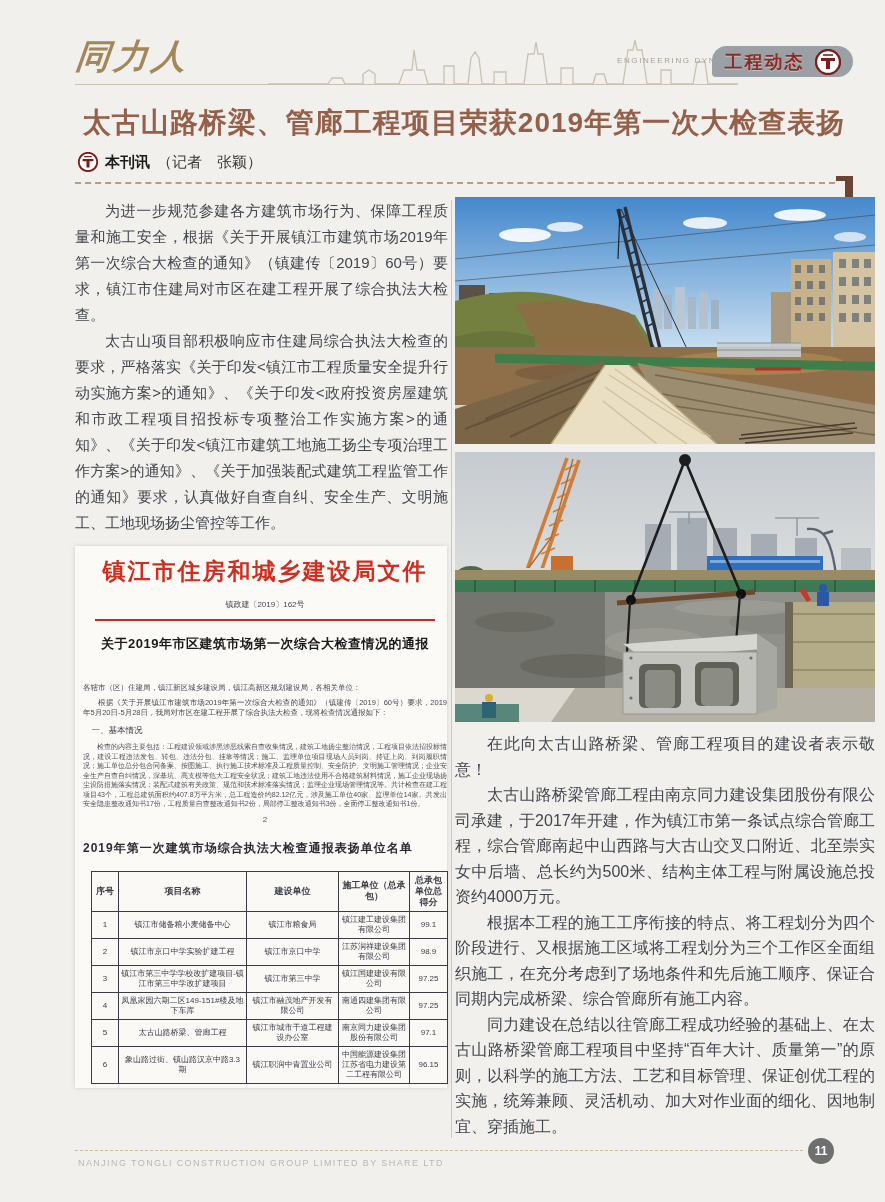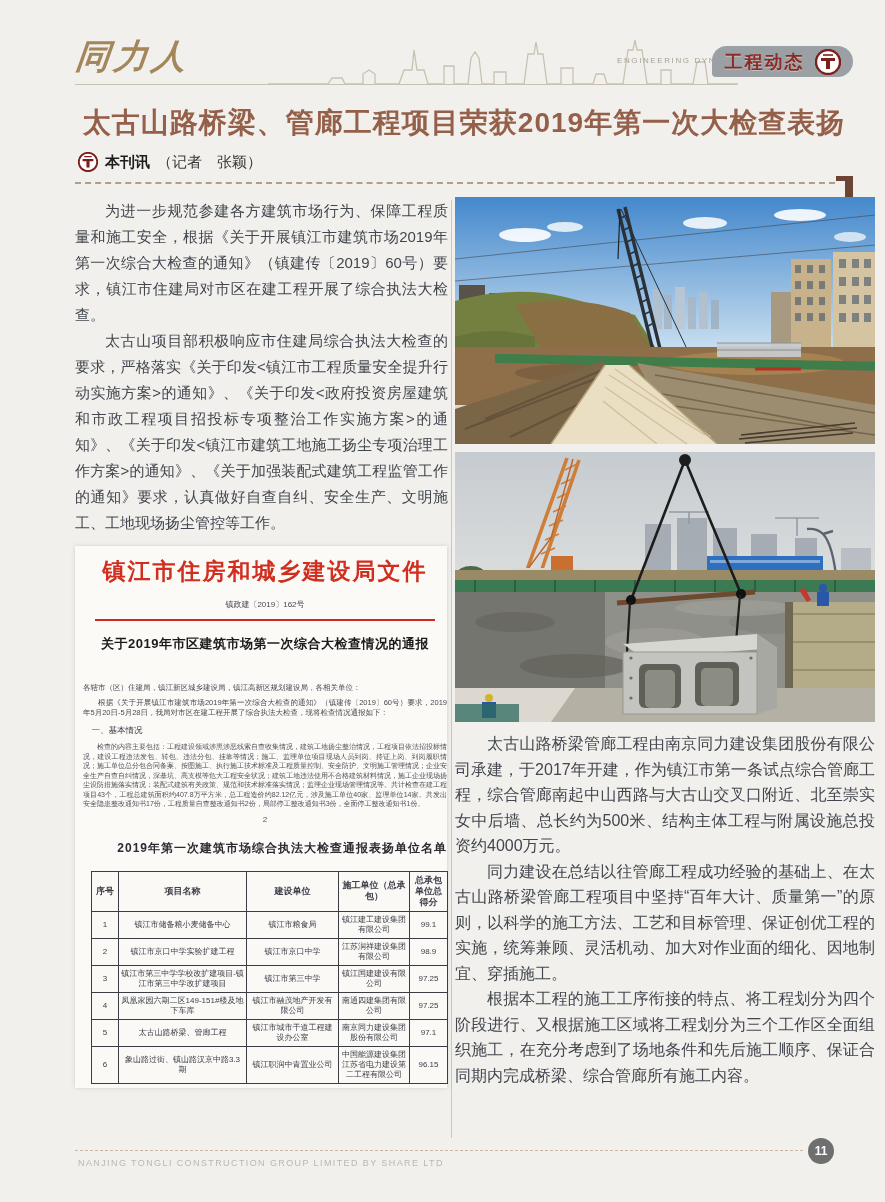--- a/index.html
+++ b/index.html
@@ -79,21 +79,21 @@
   .doc-scan .doc-recipients { font-size:7.5px; color:#4a4a54; margin-top:30px; line-height:10px; }
   .doc-scan .doc-intro { font-size:7.5px; color:#4a4a54; margin-top:5px; line-height:10px; text-indent:2em; text-align:justify; }
   .doc-scan .doc-heading { font-size:8.5px; color:#3c3c46; margin-top:7px; text-indent:1em; }
   .doc-scan .doc-body {
     font-size:7px; line-height:9.5px; color:#50505a;
     margin-top:5px; text-align:justify; text-indent:2em;
   }
   .doc-scan .doc-pagemark { text-align:center; font-size:8px; color:#55555e; margin-top:6px; }
   
   .table-title {
-    margin-top:16px; text-align:right; font-size:12px; font-weight:bold;
+    margin-top:16px; text-align:left; font-size:12px; font-weight:bold;
     color:#2b2b33; letter-spacing:1px; white-space:nowrap;
   }
   table.award-table {
     margin:14px 0 0 8px; width:356px; border-collapse:collapse;
     table-layout:fixed; background:#faf9f6;
   }
   .award-table th, .award-table td {
     border:1px solid #3c3c44; text-align:center; vertical-align:middle;
     padding:3px 2px; color:#3d3d48; overflow:hidden;
   }
@@ -433,21 +433,22 @@
         <circle cx="296" cy="206" r="1.6" fill="#6d6e66"></circle>
     </g>
     <g>
       <circle cx="34" cy="246" r="4" fill="#d6b12c"></circle>
       <rect x="27" y="250" width="14" height="16" fill="#2a57a8"></rect>
     </g>
     <rect x="0" y="252" width="64" height="18" fill="#2e6b5e" opacity=".75"></rect>
   </svg>
 
   <div class="right-text">
+    <p class="body-par">在此向太古山路桥梁、管廊工程项目的建设者表示敬意！</p>
     <p class="body-par">太古山路桥梁管廊工程由南京同力建设集团股份有限公司承建，于2017年开建，作为镇江市第一条试点综合管廊工程，综合管廊南起中山西路与大古山交叉口附近、北至崇实女中后墙、总长约为500米、结构主体工程与附属设施总投资约4000万元。</p>
+    <p class="body-par">根据本工程的施工工序衔接的特点、将工程划分为四个阶段进行、又根据施工区域将工程划分为三个工作区全面组织施工，在充分考虑到了场地条件和先后施工顺序、保证合同期内完成桥梁、综合管廊所有施工内容。</p>
     <p class="body-par">同力建设在总结以往管廊工程成功经验的基础上、在太古山路桥梁管廊工程项目中坚持“百年大计、质量第一”的原则，以科学的施工方法、工艺和目标管理、保证创优工程的实施，统筹兼顾、灵活机动、加大对作业面的细化、因地制宜、穿插施工。</p>
-    <p class="body-par">根据本工程的施工工序衔接的特点、将工程划分为四个阶段进行、又根据施工区域将工程划分为三个工作区全面组织施工，在充分考虑到了场地条件和先后施工顺序、保证合同期内完成桥梁、综合管廊所有施工内容。</p>
   </div>
 </div>
 
 <div class="footer-dashed"></div>
 <div class="page-circle">11</div>
 <div class="footer-company">NANJING TONGLI CONSTRUCTION GROUP LIMITED BY SHARE LTD</div>
 
 </body></html>

